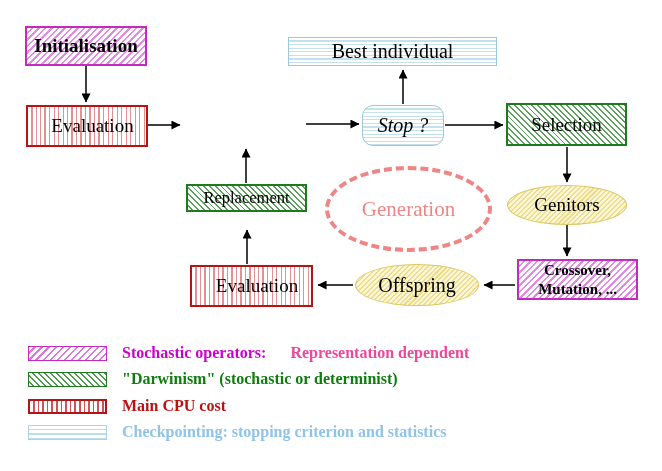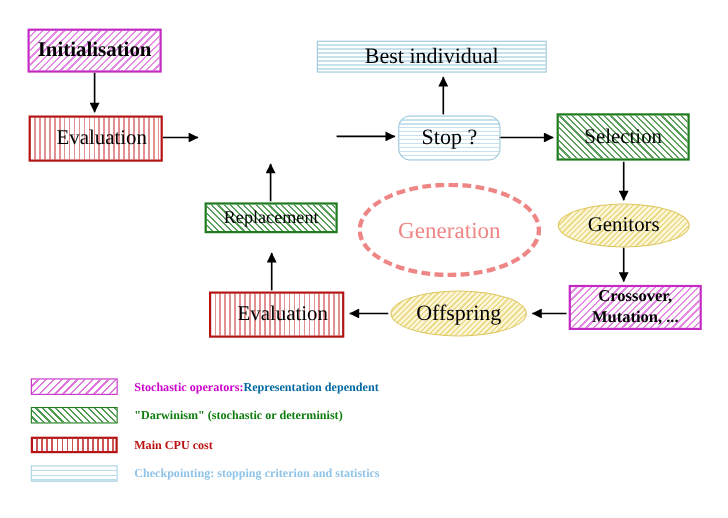--- a/index.html
+++ b/index.html
@@ -34,42 +34,42 @@
   .hatch-yellow{
     border:1.6px solid #dcc65e;
     background:repeating-linear-gradient(135deg,#fdf7da 0 2px,#eedc8e 2px 3.5px);
   }
   .ellipse{border-radius:50%;}
   
   .n-init{left:25px;top:26px;width:122px;height:40px;}
   .n-eval-top{left:26px;top:105px;width:122px;height:42px;}
   .n-parents{left:183px;top:103px;width:123px;height:42px;}
   .n-best{left:288px;top:37px;width:209px;height:29px;font-size:20px;text-align:center;}
-  .n-stop{left:362px;top:105px;width:93px;height:41px;border-radius:11px;font-size:20px;}
+  .n-stop{left:362px;top:105px;width:82px;height:41px;border-radius:11px;font-size:20px;font-style:italic;}
   .n-selection{left:506px;top:103px;width:121px;height:43px;}
   .n-genitors{left:507px;top:185px;width:120px;height:40px;}
   .n-crossover{left:517px;top:259px;width:121px;height:41px;font-size:15px;line-height:19px;flex-direction:column;}
   .n-offspring{left:355px;top:264px;width:124px;height:42px;font-size:20px;}
   .n-eval-bottom{left:190px;top:265px;width:123px;height:42px;}
   .n-replacement{left:186px;top:184px;width:121px;height:28px;font-size:16.5px;}
   .n-generation{
     left:325px;top:166px;width:167px;height:86px;border:4px dashed #ee8686;border-radius:50%;
     color:#ee8686;font-size:21px;background:transparent;
   }
   
   .legend-row{position:absolute;left:28px;display:flex;align-items:center;white-space:nowrap;}
   .lr1{top:344px;} .lr2{top:370px;} .lr3{top:397px;} .lr4{top:423px;}
   .swatch{width:79px;height:15px;box-sizing:border-box;margin-right:15px;}
   .sw-magenta{border:1.5px solid #c32ac3;background:repeating-linear-gradient(135deg,#ffffff 0 3.4px,#dd77dd 3.4px 5px);}
   .sw-green{border:1.5px solid #1d7a1d;background:repeating-linear-gradient(45deg,#ffffff 0 2.8px,#4d9b4d 2.8px 4.2px);}
   .sw-red{border:2px solid #b51414;background:repeating-linear-gradient(90deg,#ffffff 0 3px,#cc5555 3px 4.6px);}
   .sw-cyan{border:1.5px solid #aad3e4;background:repeating-linear-gradient(180deg,#ffffff 0 3px,#bcdcea 3px 4.4px);}
-  .legend-text{font-weight:bold;font-size:11px;}
+  .legend-text{font-weight:bold;font-size:16px;}
   .lt-magenta{color:#cc00cc;}
-  .lt-gold{color:#0369a1;margin-left:0;}
+  .lt-gold{color:#ec4899;margin-left:24px;}
   .lt-green{color:#0e7d0e;}
   .lt-darkred{color:#bb1111;}
   .lt-lightblue{color:#8fc3e8;}
 </style>
 </head>
 <body>
 
 <div class="stage">
 
   <svg class="arrows" viewBox="0 0 662 471" xmlns="http://www.w3.org/2000/svg">

